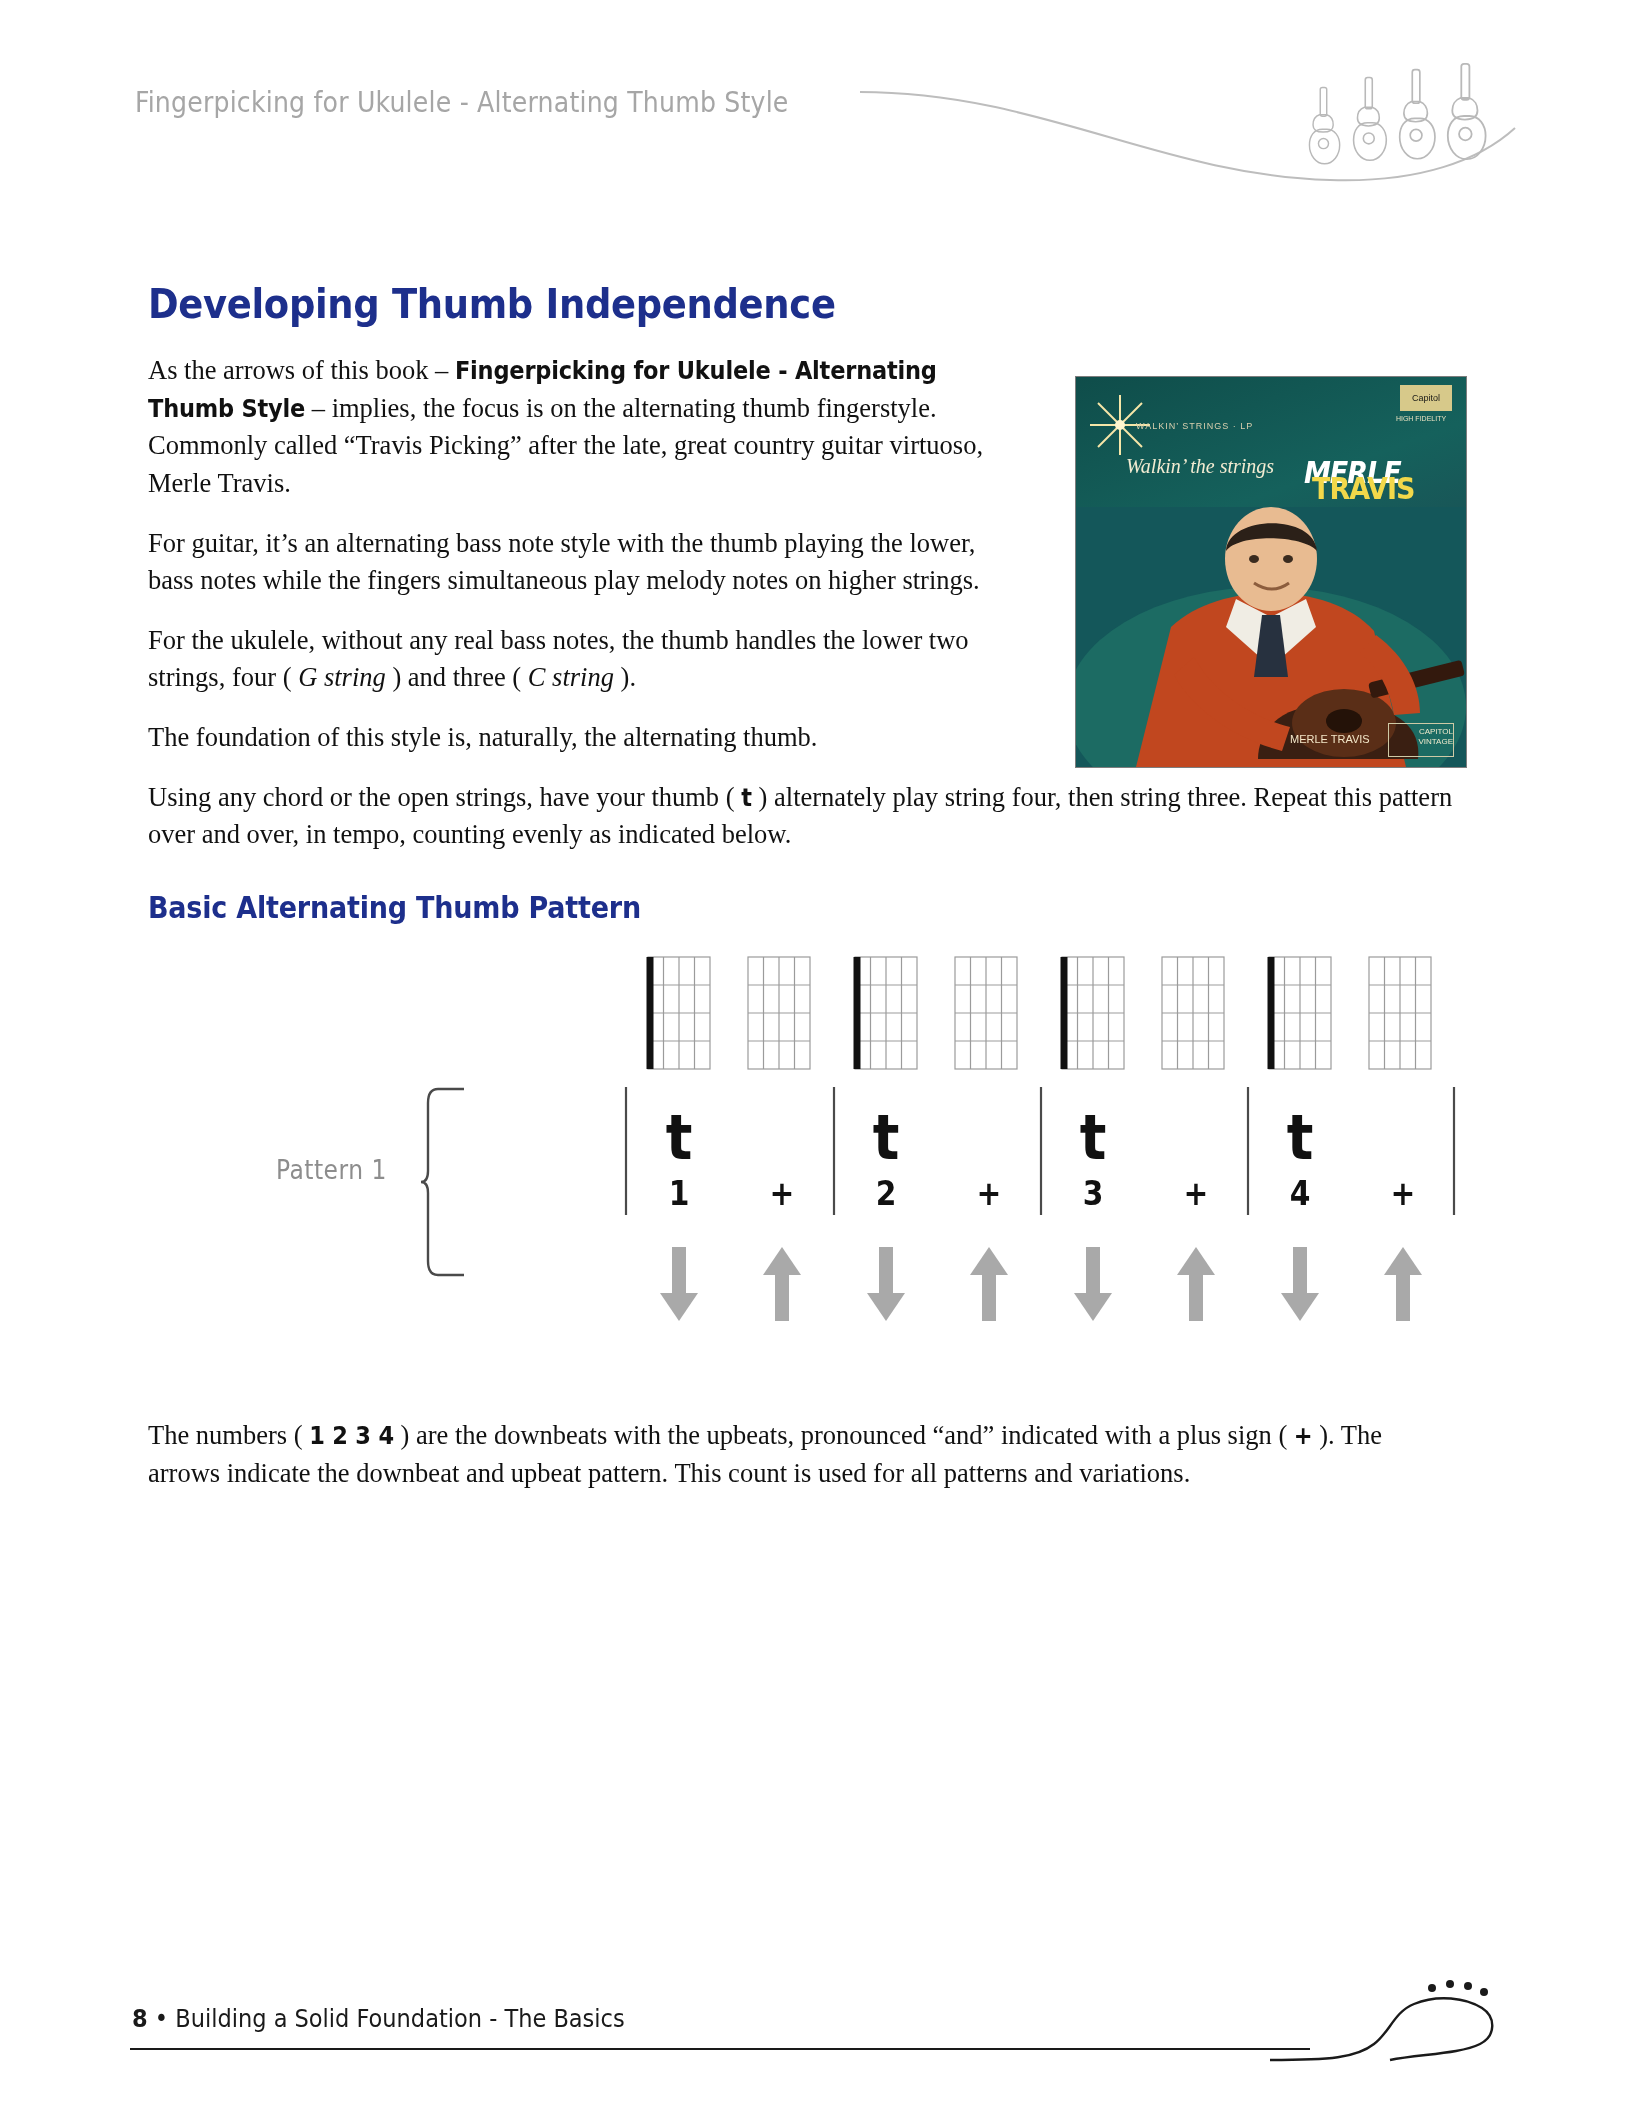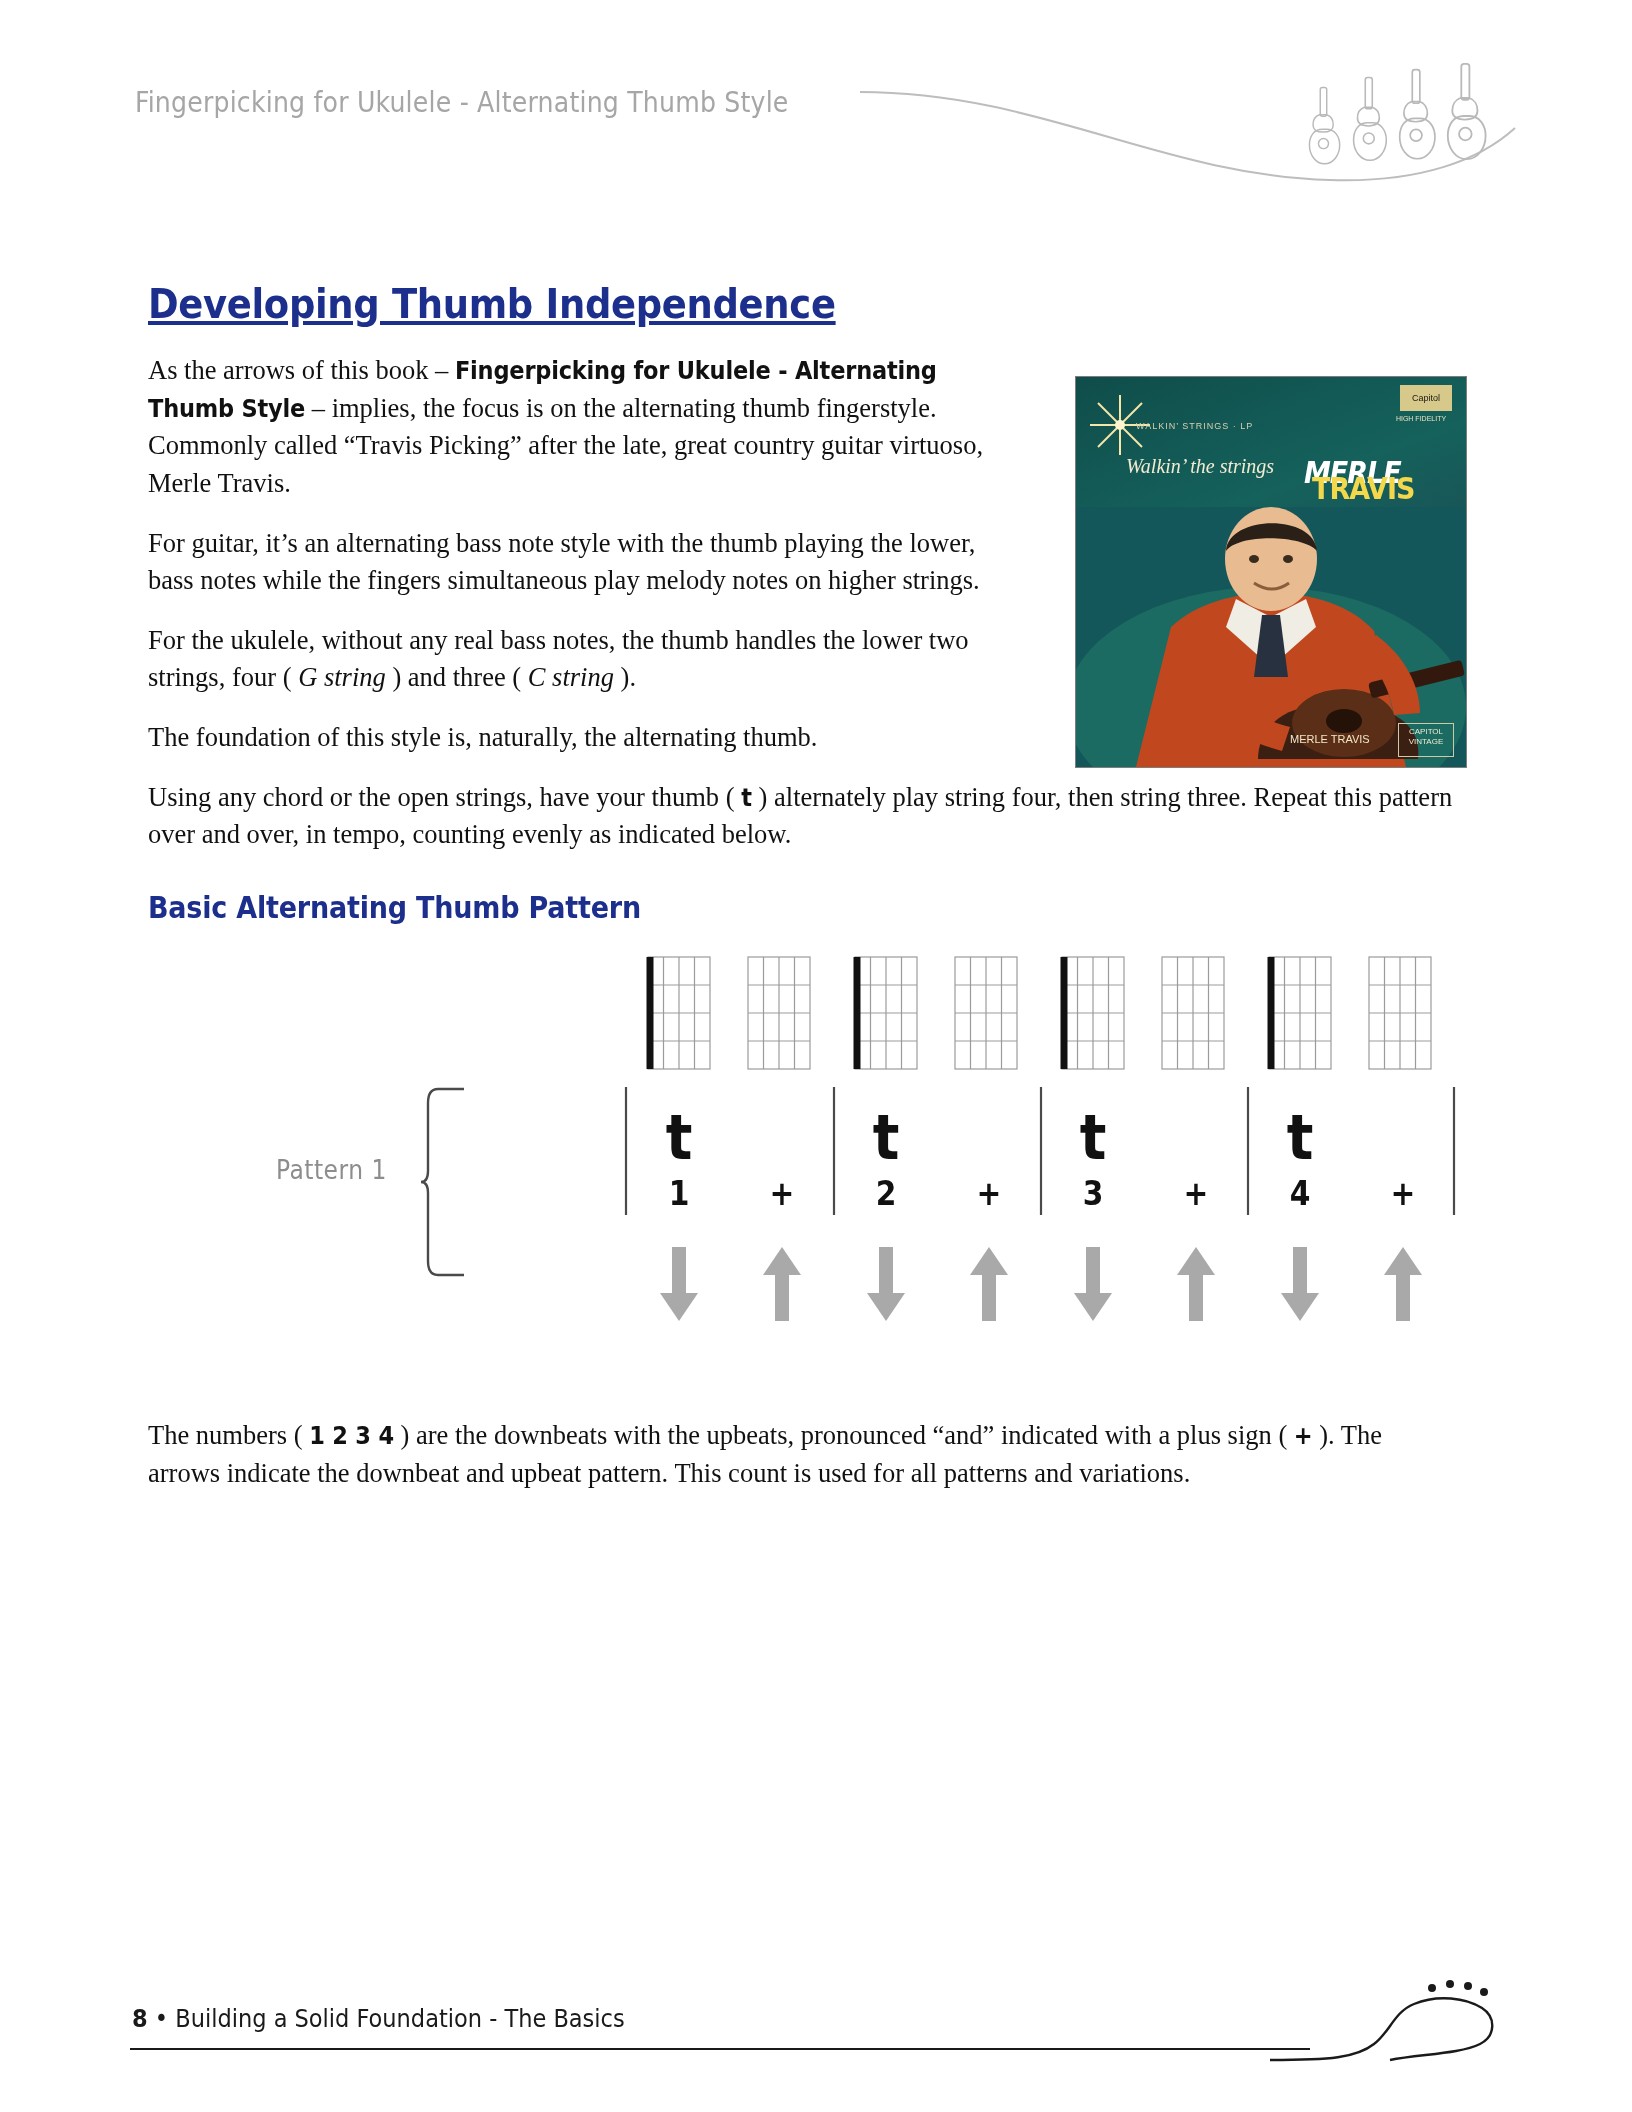--- a/index.html
+++ b/index.html
@@ -56,21 +56,20 @@
     top: 280px;
     width: 1340px;
   }
   h1.title {
     font-family: "DejaVu Sans Condensed", "Liberation Sans", sans-serif;
     font-weight: bold;
     font-size: 41px;
     color: #1d2f8c;
     margin: 0 0 24px 0;
     letter-spacing: -0.3px;
-    text-decoration: underline;
   }
   h2.subtitle {
     font-family: "DejaVu Sans Condensed", "Liberation Sans", sans-serif;
     font-weight: bold;
     font-size: 30px;
     color: #1d2f8c;
     margin: 36px 0 18px 0;
     letter-spacing: -0.2px;
   }
   p.body {
@@ -187,26 +186,26 @@
     position: absolute;
     left: 0;
     top: 130px;
     width: 390px;
     height: 260px;
   }
   .album .vintage {
     position: absolute;
     right: 12px;
     bottom: 10px;
-    width: 56px;
+    width: 66px;
     height: 34px;
     border: 1px solid #cfcaa6;
     color: #efe9cb;
     font-size: 8px;
-    text-align: center;
+    text-align: right;
     font-family: "Liberation Sans", sans-serif;
     line-height: 1.25;
     padding-top: 3px;
     box-sizing: border-box;
   }
 
   
   .diagram {
     position: relative;
     width: 1340px;

